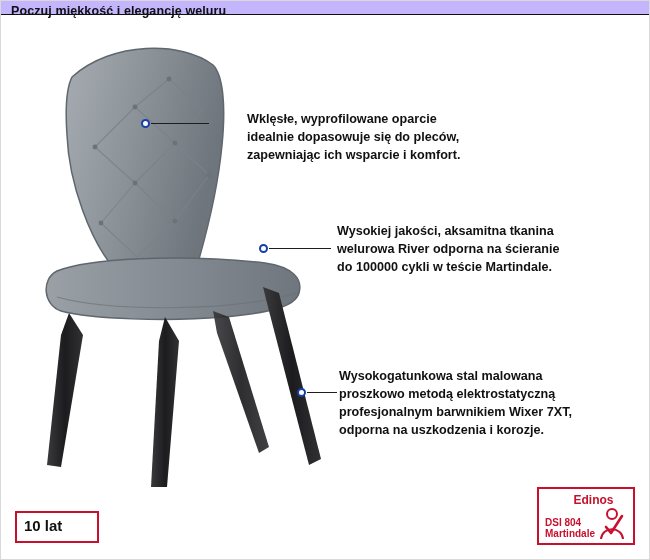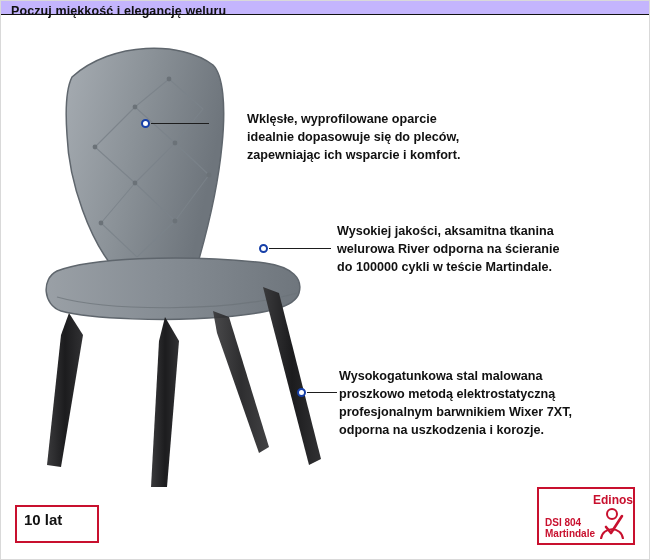--- a/index.html
+++ b/index.html
@@ -94,21 +94,21 @@
     position: absolute;
     height: 1px;
     background: #1d1d1d;
   }
   
   .badge-guarantee {
     position: absolute;
     left: 14px;
     bottom: 16px;
     width: 84px;
-    height: 38px;
+    height: 32px;
     border: 2px solid #c8102e;
     box-sizing: border-box;
     background: #ffffff;
   }
   .badge-guarantee .line1 {
     position: absolute;
     left: 7px;
     top: 4px;
     font-size: 15px;
     font-weight: bold;
@@ -132,21 +132,21 @@
     height: 58px;
     border: 2px solid #c8102e;
     box-sizing: border-box;
     background: #ffffff;
   }
   .badge-edinos .ed-title {
     position: absolute;
     left: 0;
     right: 0;
     top: 4px;
-    text-align: right;
+    text-align: center;
     font-size: 12px;
     font-weight: bold;
     color: #c8102e;
     padding-left: 15px;
   }
   .badge-edinos .ed-sub {
     position: absolute;
     left: 6px;
     bottom: 4px;
     font-size: 10px;

